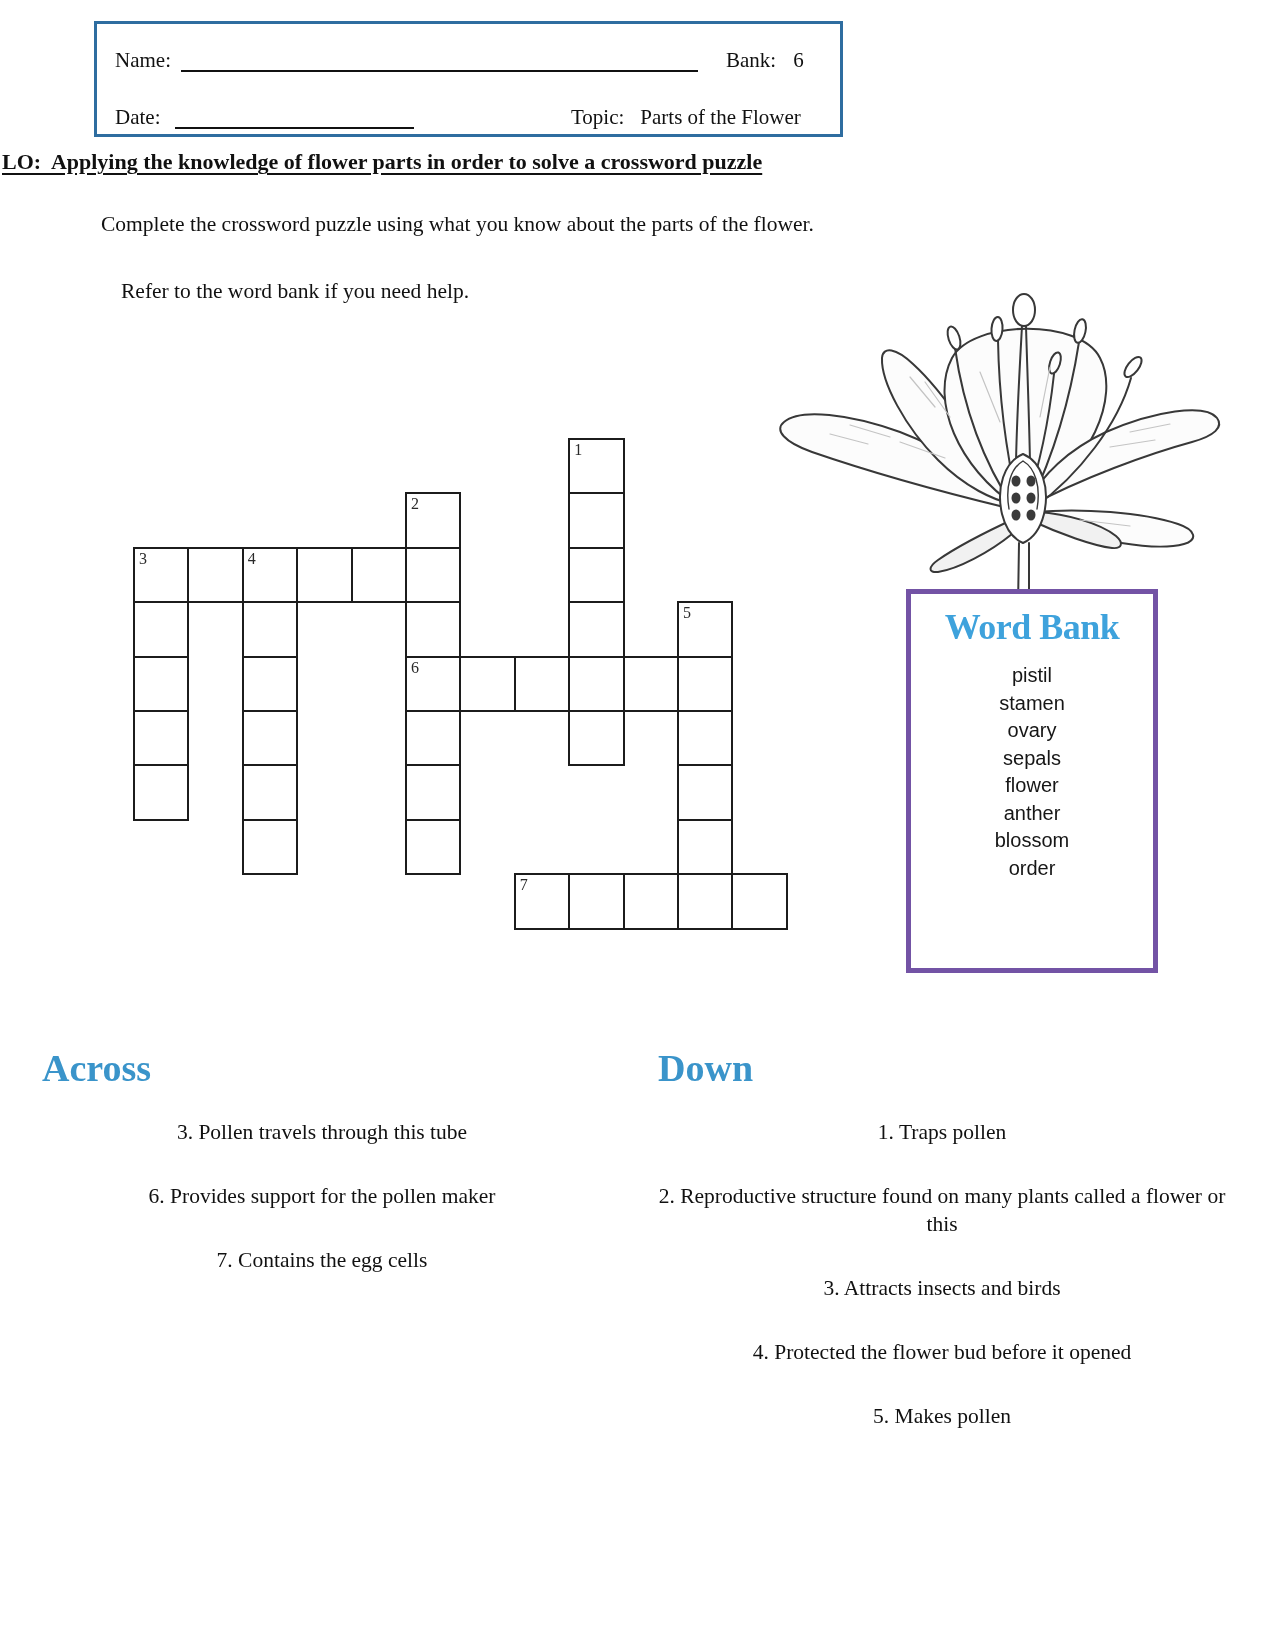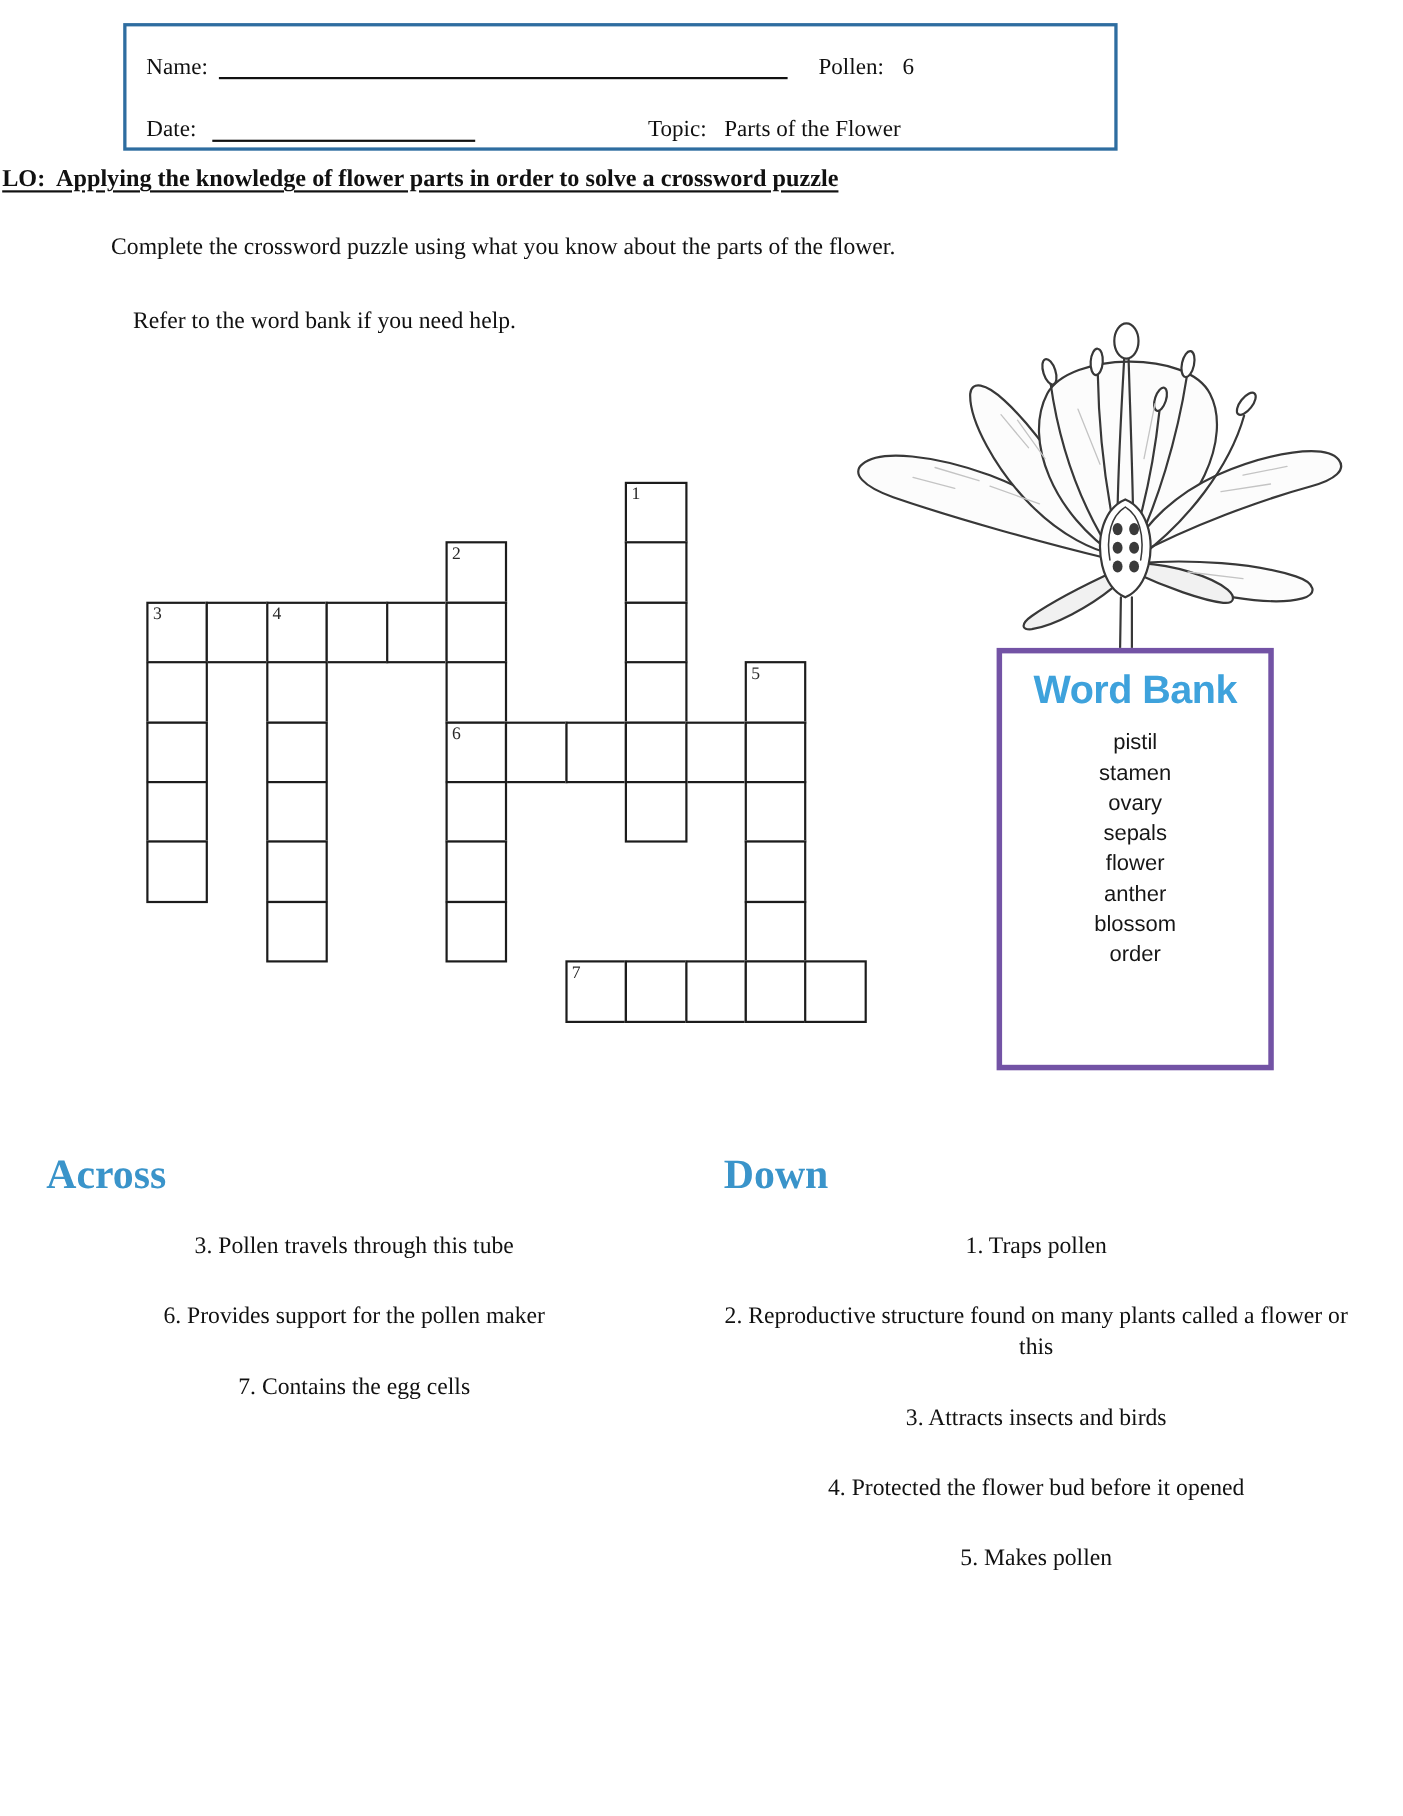--- a/index.html
+++ b/index.html
@@ -2,21 +2,21 @@
 <html><head>
 <meta charset="utf-8">
 <style>
   html,body{margin:0;padding:0;background:#fff;}
   .page{
     position:relative;width:1275px;height:1651px;background:#ffffff;
     font-family:"Liberation Serif","DejaVu Serif",serif;color:#111;overflow:hidden;
   }
   
   .header-box{
-    position:absolute;left:112px;top:21px;width:904px;height:116px;
+    position:absolute;left:94px;top:21px;width:749px;height:116px;
     border:3px solid #2e6da0;background:#fff;box-sizing:border-box;
   }
   .hitem{position:absolute;font-size:21px;white-space:nowrap;}
   .name-label{left:18px;top:24px;}
   .name-line{position:absolute;left:84px;top:24px;width:517px;height:22px;border-bottom:2px solid #111;}
   .grade-wrap{left:629px;top:24px;}
   .grade-value{margin-left:17px;}
   .date-label{left:18px;top:81px;}
   .date-line{position:absolute;left:78px;top:81px;width:239px;height:22px;border-bottom:2px solid #111;}
   .topic-wrap{left:474px;top:81px;}
@@ -42,21 +42,21 @@
   }
   
   .flower{position:absolute;left:750px;top:262px;z-index:1;}
   
   .word-bank{
     position:absolute;left:906px;top:589px;width:252px;height:384px;
     border:5px solid #7353a5;background:#fff;box-sizing:border-box;z-index:2;
     text-align:center;
   }
   .wb-title{
-    margin-top:12px;font-family:Liberation Sans, sans-serif;
+    margin-top:12px;font-family:Liberation Serif, serif;
     font-weight:bold;font-size:36px;color:#3ea2dc;letter-spacing:-0.5px;
   }
   #word-list{margin-top:14px;}
   .wb-word{
     font-family:"Liberation Sans","DejaVu Sans",sans-serif;
     font-size:20px;line-height:27.5px;color:#161616;
   }
   
   .clue-h{
     position:absolute;margin:0;font-size:38px;font-weight:bold;color:#3a94ca;
@@ -70,21 +70,21 @@
   .clue{margin:0 0 36px 0;font-size:21.5px;line-height:28px;}
 </style>
 </head>
 <body>
 
 <div class="page">
 
   <div class="header-box">
     <span class="hitem name-label">Name:</span>
     <span class="name-line"></span>
-    <span class="hitem grade-wrap"><span>Pollen:</span><span class="grade-value">6</span></span>
+    <span class="hitem grade-wrap"><span>Bank:</span><span class="grade-value">6</span></span>
     <span class="hitem date-label">Date:</span>
     <span class="date-line"></span>
     <span class="hitem topic-wrap"><span>Topic:</span><span class="topic-value">Parts of the Flower</span></span>
   </div>
 
   <div class="lo">LO:  Applying the knowledge of flower parts in order to solve a crossword puzzle</div>
 
   <p class="instr i1">Complete the crossword puzzle using what you know about the parts of the flower.</p>
   <p class="instr i2">Refer to the word bank if you need help.</p>
 

